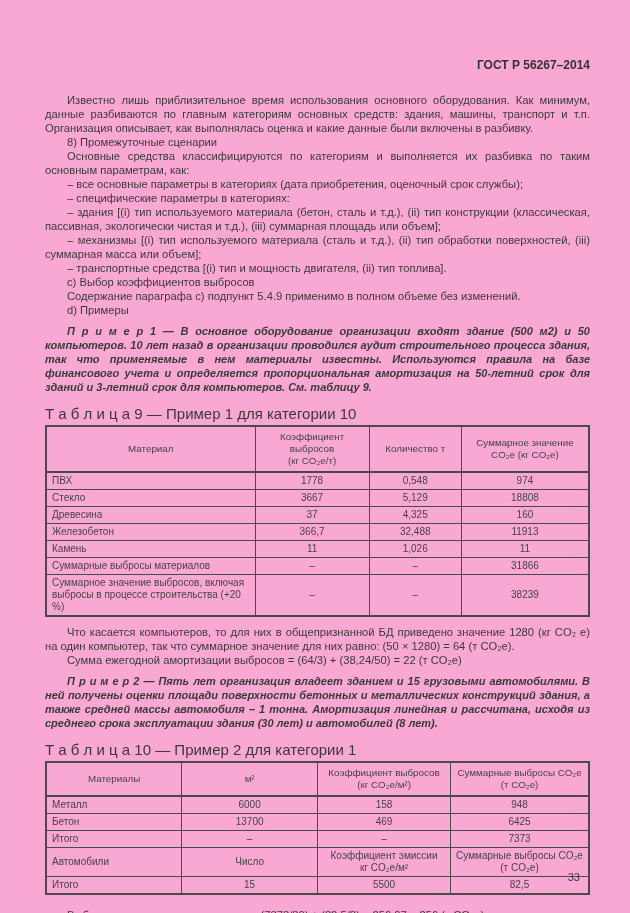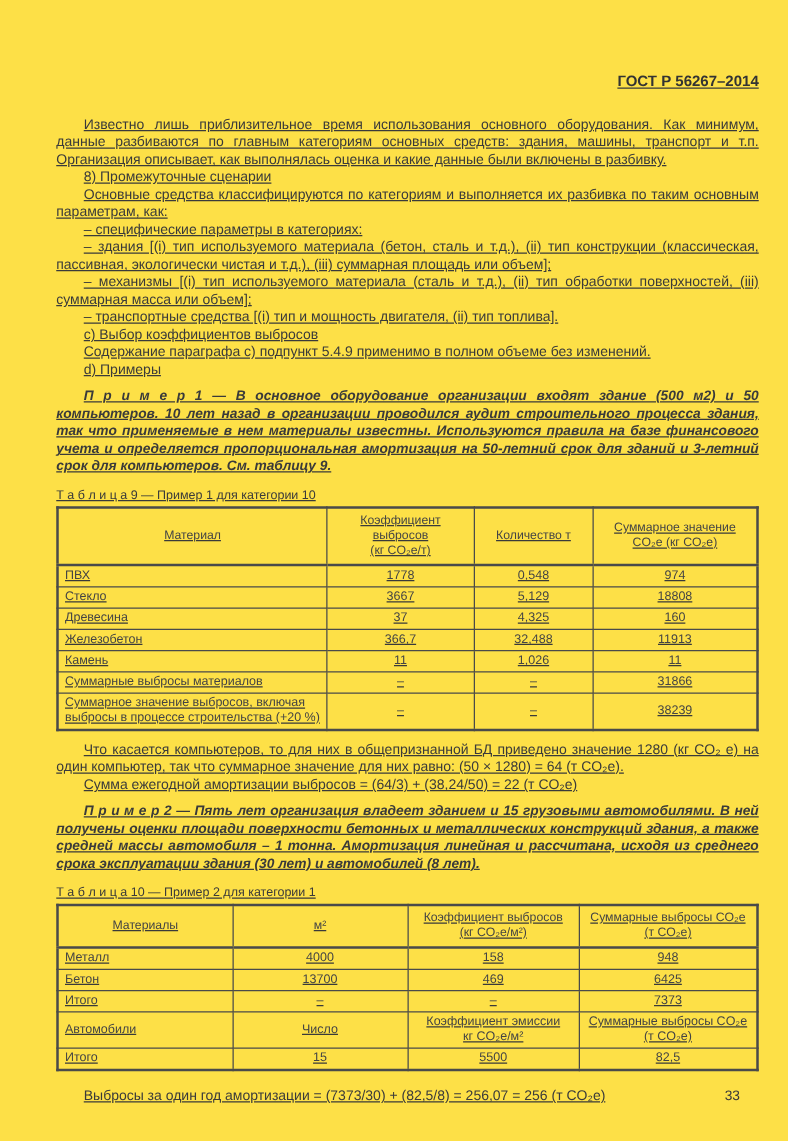--- a/index.html
+++ b/index.html
@@ -1,26 +1,25 @@
 <!DOCTYPE html>
 <html lang="ru"><head>
 <meta charset="utf-8">
 <style>
   * { margin: 0; padding: 0; box-sizing: border-box; }
   html, body { background: #ffffff; }
   .page {
     width: 630px;
     height: 913px;
-    background: #fde047;
+    background: #f9a8d4;
     position: relative;
     font-family: "Liberation Sans", "DejaVu Sans", sans-serif;
     color: #3a3a3a;
-    padding: 58px 23px 0 45px;
+    padding: 58px 40px 0 45px;
     overflow: hidden;
-    text-decoration: underline;
   }
   .gost-header {
     text-align: right;
     font-weight: bold;
     font-size: 12px;
     color: #333333;
     margin-bottom: 21px;
   }
   .body-text {
     font-size: 11.2px;
@@ -34,21 +33,21 @@
     line-height: 14px;
     text-align: justify;
     text-indent: 22px;
     font-weight: bold;
     font-style: italic;
     color: #3a3a3a;
     margin-top: 7px;
   }
   .after-gap { margin-top: 8px; }
   .table-caption {
-    font-size: 10px;
+    font-size: 15px;
     color: #3a3a3a;
     margin-top: 11px;
     margin-bottom: 3px;
   }
   table.gost-table {
     width: 100%;
     border-collapse: collapse;
     border: 2px solid #4a4a4a;
     table-layout: fixed;
   }
@@ -71,37 +70,38 @@
   table.gost-table td { text-align: center; height: 17px; }
   table.gost-table td:first-child { text-align: left; }
   .formula-line {
     font-size: 11.2px;
     line-height: 14px;
     text-indent: 22px;
     color: #3a3a3a;
   }
   .page-number {
     position: absolute;
-    right: 38px;
+    right: 50px;
     bottom: 30px;
     font-size: 11px;
     color: #3a3a3a;
     margin-top: 16px;
   }
 </style>
 </head>
 <body>
 
 <div class="page">
 
   <div class="gost-header">ГОСТ Р 56267–2014</div>
 
   <p class="body-text">Известно лишь приблизительное время использования основного оборудования. Как минимум, данные разбиваются по главным категориям основных средств: здания, машины, транспорт и т.п. Организация описывает, как выполнялась оценка и какие данные были включены в разбивку.</p>
   <p class="body-text">8) Промежуточные сценарии</p>
   <p class="body-text">Основные средства классифицируются по категориям и выполняется их разбивка по таким основным параметрам, как:</p>
+  <p class="body-text">– все основные параметры в категориях (дата приобретения, оценочный срок службы);</p>
   <p class="body-text">– специфические параметры в категориях:</p>
   <p class="body-text">– здания [(i) тип используемого материала (бетон, сталь и т.д.), (ii) тип конструкции (классическая, пассивная, экологически чистая и т.д.), (iii) суммарная площадь или объем];</p>
   <p class="body-text">– механизмы [(i) тип используемого материала (сталь и т.д.), (ii) тип обработки поверхностей, (iii) суммарная масса или объем];</p>
   <p class="body-text">– транспортные средства [(i) тип и мощность двигателя, (ii) тип топлива].</p>
   <p class="body-text">c) Выбор коэффициентов выбросов</p>
   <p class="body-text">Содержание параграфа c) подпункт 5.4.9 применимо в полном объеме без изменений.</p>
   <p class="body-text">d) Примеры</p>
 
   <p class="example">П р и м е р  1 — В основное оборудование организации входят здание (500 м2) и 50 компьютеров. 10 лет назад в организации проводился аудит строительного процесса здания, так что применяемые в нем материалы известны. Используются правила на базе финансового учета и определяется пропорциональная амортизация на 50-летний срок для зданий и 3-летний срок для компьютеров. См. таблицу 9.</p>
 
@@ -176,21 +176,21 @@
           <th style="width: 25%;">м²</th>
           <th style="width: 24.5%;">Коэффициент выбросов
 (кг CO₂е/м²)</th>
           <th style="width: 25.5%;">Суммарные выбросы CO₂е
 (т CO₂е)</th>
         </tr>
       </thead>
       <tbody>
         <tr>
           <td>Металл</td>
-          <td>4000</td>
+          <td>6000</td>
           <td>158</td>
           <td>948</td>
         </tr>
         <tr>
           <td>Бетон</td>
           <td>13700</td>
           <td>469</td>
           <td>6425</td>
         </tr>
         <tr>

